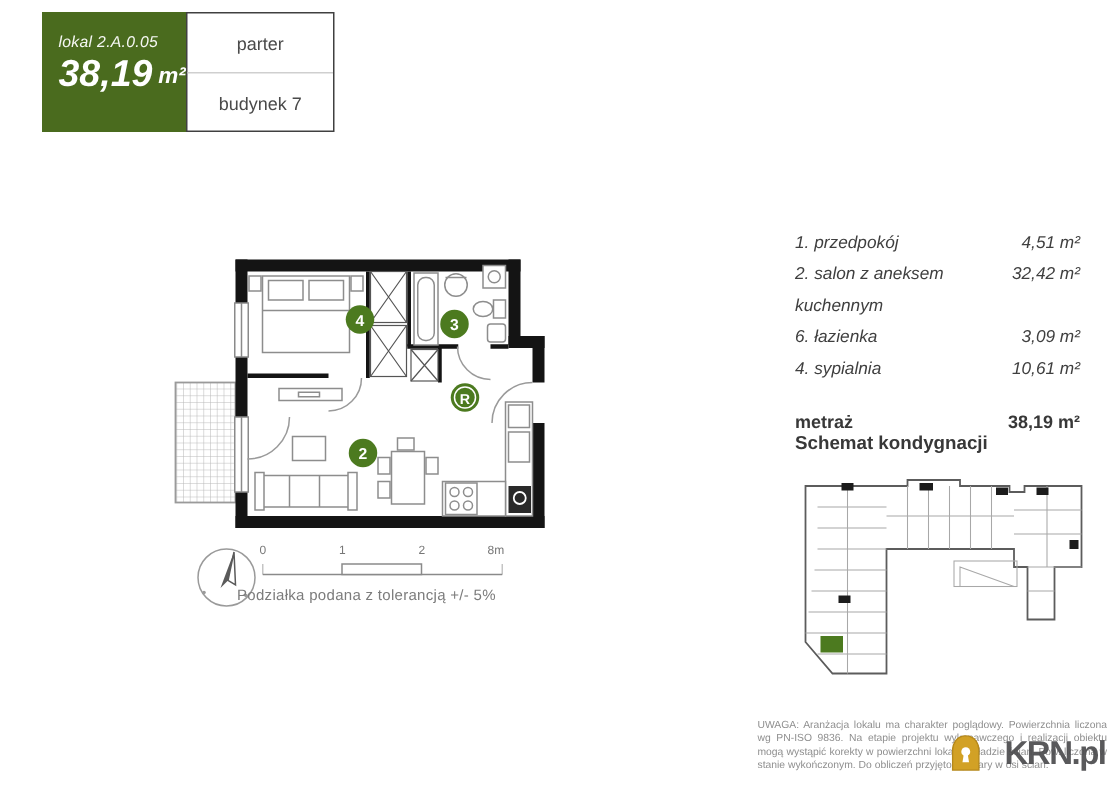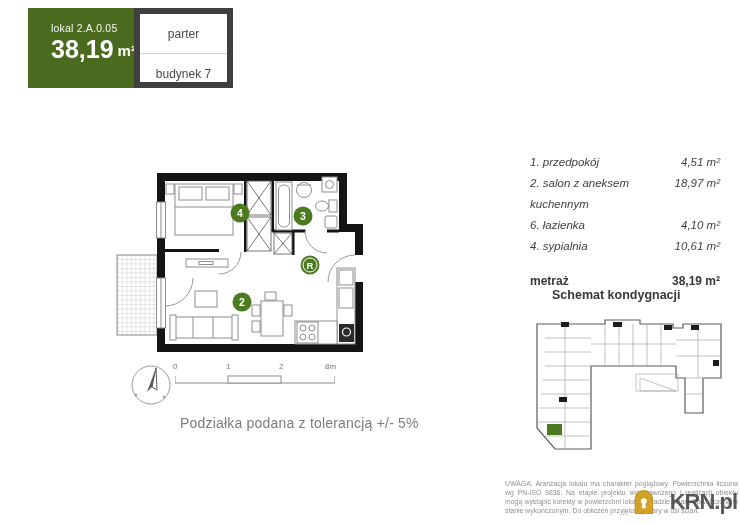--- a/index.html
+++ b/index.html
@@ -2,41 +2,41 @@
 <html><head>
 <meta charset="utf-8">
 <style>
   html,body{margin:0;padding:0;}
   body{
     width:740px;height:525px;position:relative;background:#ffffff;
     font-family:"Liberation Sans","DejaVu Sans",sans-serif;
     color:#3f3f3f;overflow:hidden;
   }
   
-  .badge{position:absolute;left:28px;top:8px;width:106px;height:80px;background:#4a6b1e;color:#fff;box-sizing:border-box;padding:14px 0 0 23px;}
+  .badge{position:absolute;left:28px;top:8px;width:106px;height:80px;background:#4a6b1e;color:#fff;box-sizing:border-box;padding:14px 0 0 11px;font-style:italic;}
   .badge .unit{font-size:10.5px;letter-spacing:.2px;opacity:.95;}
   .badge .area{font-size:25px;font-weight:bold;margin-top:3px;line-height:1;}
   .badge .area .u{font-size:15px;font-weight:bold;vertical-align:2px;margin-left:4px;}
-  .hdr-boxes{position:absolute;left:134px;top:8px;width:99px;height:80px;border:6px solid #404040;box-sizing:border-box;background:#fff;}
+  .hdr-boxes{position:absolute;left:124px;top:8px;width:99px;height:80px;border:1px solid #404040;box-sizing:border-box;background:#fff;}
   .hdr-box{height:39px;display:flex;align-items:center;justify-content:center;font-size:12px;color:#4a4a4a;}
   .hdr-box.first{border-bottom:1px solid #cfcfcf;}
   
   .plan-wrap{position:absolute;left:113px;top:160px;width:255px;height:212px;}
   .compass-wrap{position:absolute;left:128px;top:360px;width:46px;height:48px;}
   .scalebar{position:absolute;left:175px;top:362px;width:160px;height:46px;font-size:8px;color:#777;}
   .scalebar .ticks{position:relative;height:10px;}
   .scalebar .ticks span{position:absolute;top:0;}
   .scalebar svg{display:block;}
-  .scale-note{position:absolute;left:180px;top:392px;font-size:14px;color:#7c7c7c;letter-spacing:.2px;margin-top:23px;}
+  .scale-note{position:absolute;left:158px;top:392px;font-size:10px;color:#7c7c7c;letter-spacing:.2px;}
   
   .legend{position:absolute;left:530px;top:152px;width:190px;}
   .legend-row{display:flex;justify-content:space-between;font-size:11.5px;line-height:21px;color:#3f3f3f;font-style:italic;}
   .legend-row .val{white-space:nowrap;}
   .legend-total{display:flex;justify-content:space-between;font-size:12px;font-weight:bold;margin-top:17px;color:#383838;}
-  .schematic-title{position:absolute;left:552px;top:288px;font-size:12.5px;font-weight:bold;color:#383838;}
+  .schematic-title{position:absolute;left:530px;top:288px;font-size:12.5px;font-weight:bold;color:#383838;}
   .schematic-wrap{position:absolute;left:533px;top:316px;width:200px;height:146px;}
   
   .disclaimer{position:absolute;left:505px;top:479px;width:233px;font-size:6.9px;line-height:9px;color:#8f8f8f;text-align:justify;}
   .brand{position:absolute;right:3px;top:483px;width:105px;height:38px;display:flex;align-items:center;}
   .brand-text{font-size:22px;font-weight:bold;color:rgba(75,75,77,.92);letter-spacing:-1px;margin-left:14px;}
 </style>
 </head>
 <body>
 
 <div class="badge">
@@ -219,25 +219,25 @@
 </div>
 <div class="scale-note">Podziałka podana z tolerancją +/- 5%</div>
 
 <div class="legend">
   <div class="legend-row">
     <span>1. przedpokój</span>
     <span class="val">4,51 m²</span>
   </div>
   <div class="legend-row">
     <span>2. salon z aneksem kuchennym</span>
-    <span class="val">18,97 m²</span>
+    <span class="val">32,42 m²</span>
   </div>
   <div class="legend-row">
     <span>6. łazienka</span>
-    <span class="val">4,10 m²</span>
+    <span class="val">3,09 m²</span>
   </div>
   <div class="legend-row">
     <span>4. sypialnia</span>
     <span class="val">10,61 m²</span>
   </div>
   <div class="legend-total">
     <span>metraż</span>
     <span>38,19 m²</span>
   </div>
 </div>

